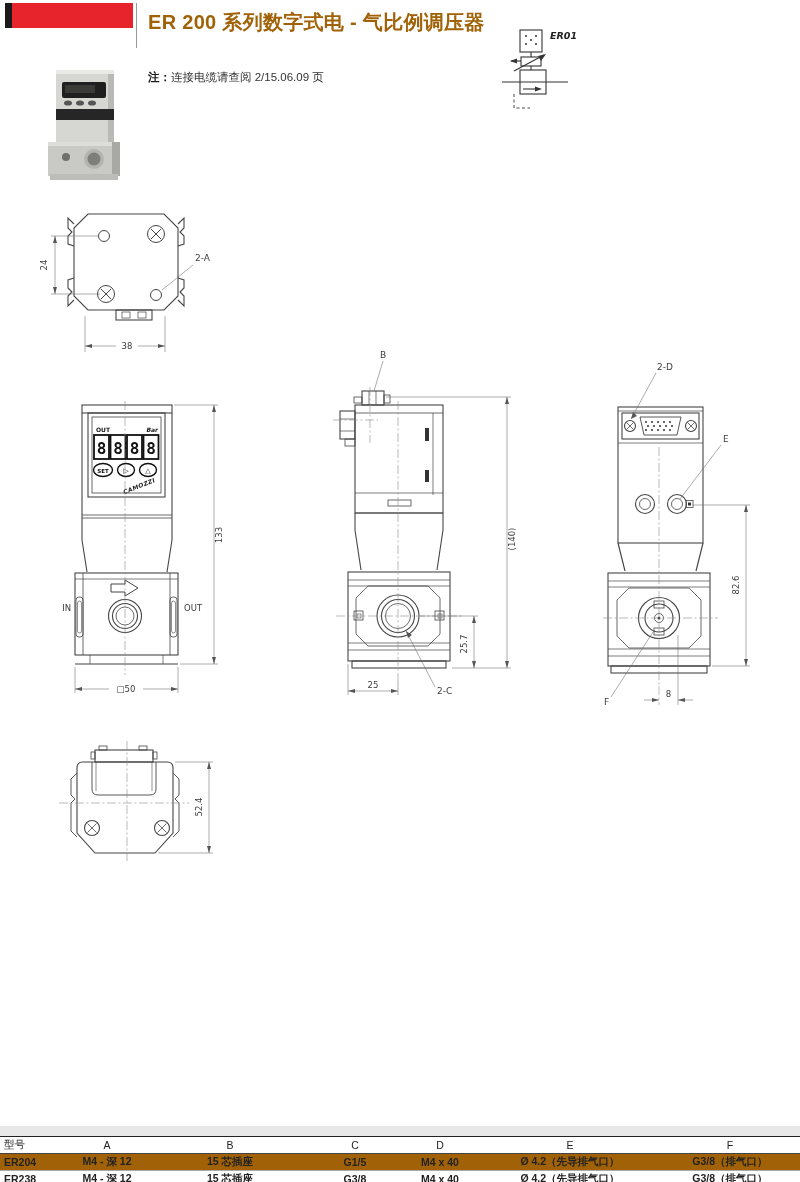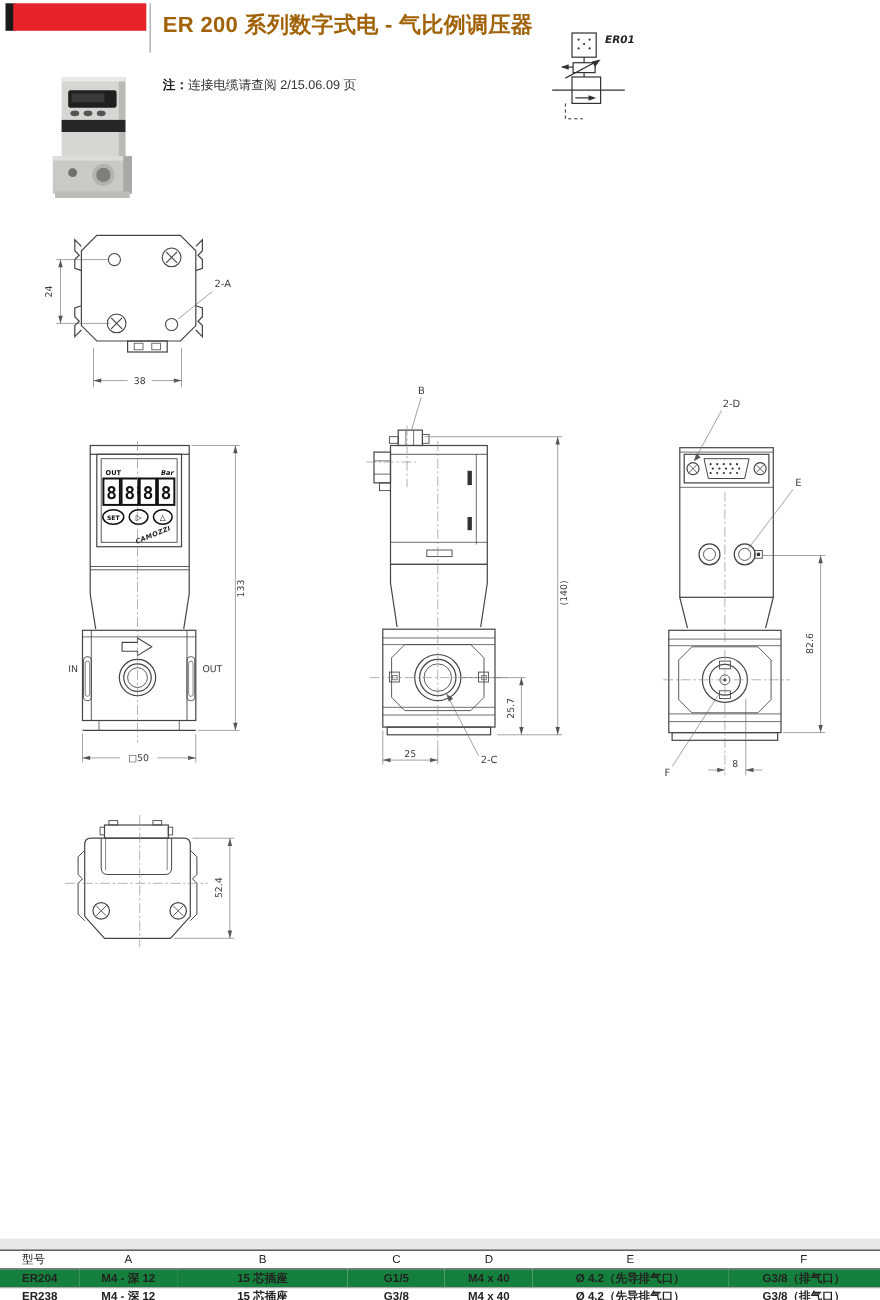--- a/index.html
+++ b/index.html
@@ -17,24 +17,24 @@
 
   
   svg text{font-family:"DejaVu Sans","Liberation Sans",sans-serif;}
   .dimtxt{font-size:8.5px;fill:#3c3c3c;}
   .callout{font-size:9px;fill:#3c3c3c;}
   .seg{font-family:"DejaVu Sans Mono",monospace;font-weight:bold;fill:#111;}
 
   
   #spec-band{left:0;top:1126px;width:800px;height:10px;background:#e8e8e8;}
   #spec-table{left:0;top:1136px;width:800px;border-collapse:collapse;font-size:10.5px;color:#222;}
-  #spec-table th,#spec-table td{padding:1px 20px;height:14px;font-weight:normal;text-align:center;white-space:nowrap;}
+  #spec-table th,#spec-table td{padding:1px 4px;height:14px;font-weight:normal;text-align:center;white-space:nowrap;}
   #spec-table th{border-top:1.5px solid #222;border-bottom:1px solid #444;}
   #spec-table td{border-bottom:1px solid #aaa;font-weight:bold;}
-  #spec-table tr.r0 td{background:#15803d;}
+  #spec-table tr.r0 td{background:#a16207;}
   #spec-table tr.r1 td{border-bottom:2px solid #222;}
   #spec-table .model{font-weight:bold;text-align:left;}
   #spec-table th.model-h{text-align:left;}
 </style>
 </head>
 <body>
 
 <div id="page">
 
   <div class="abs" id="logo-black"></div>

